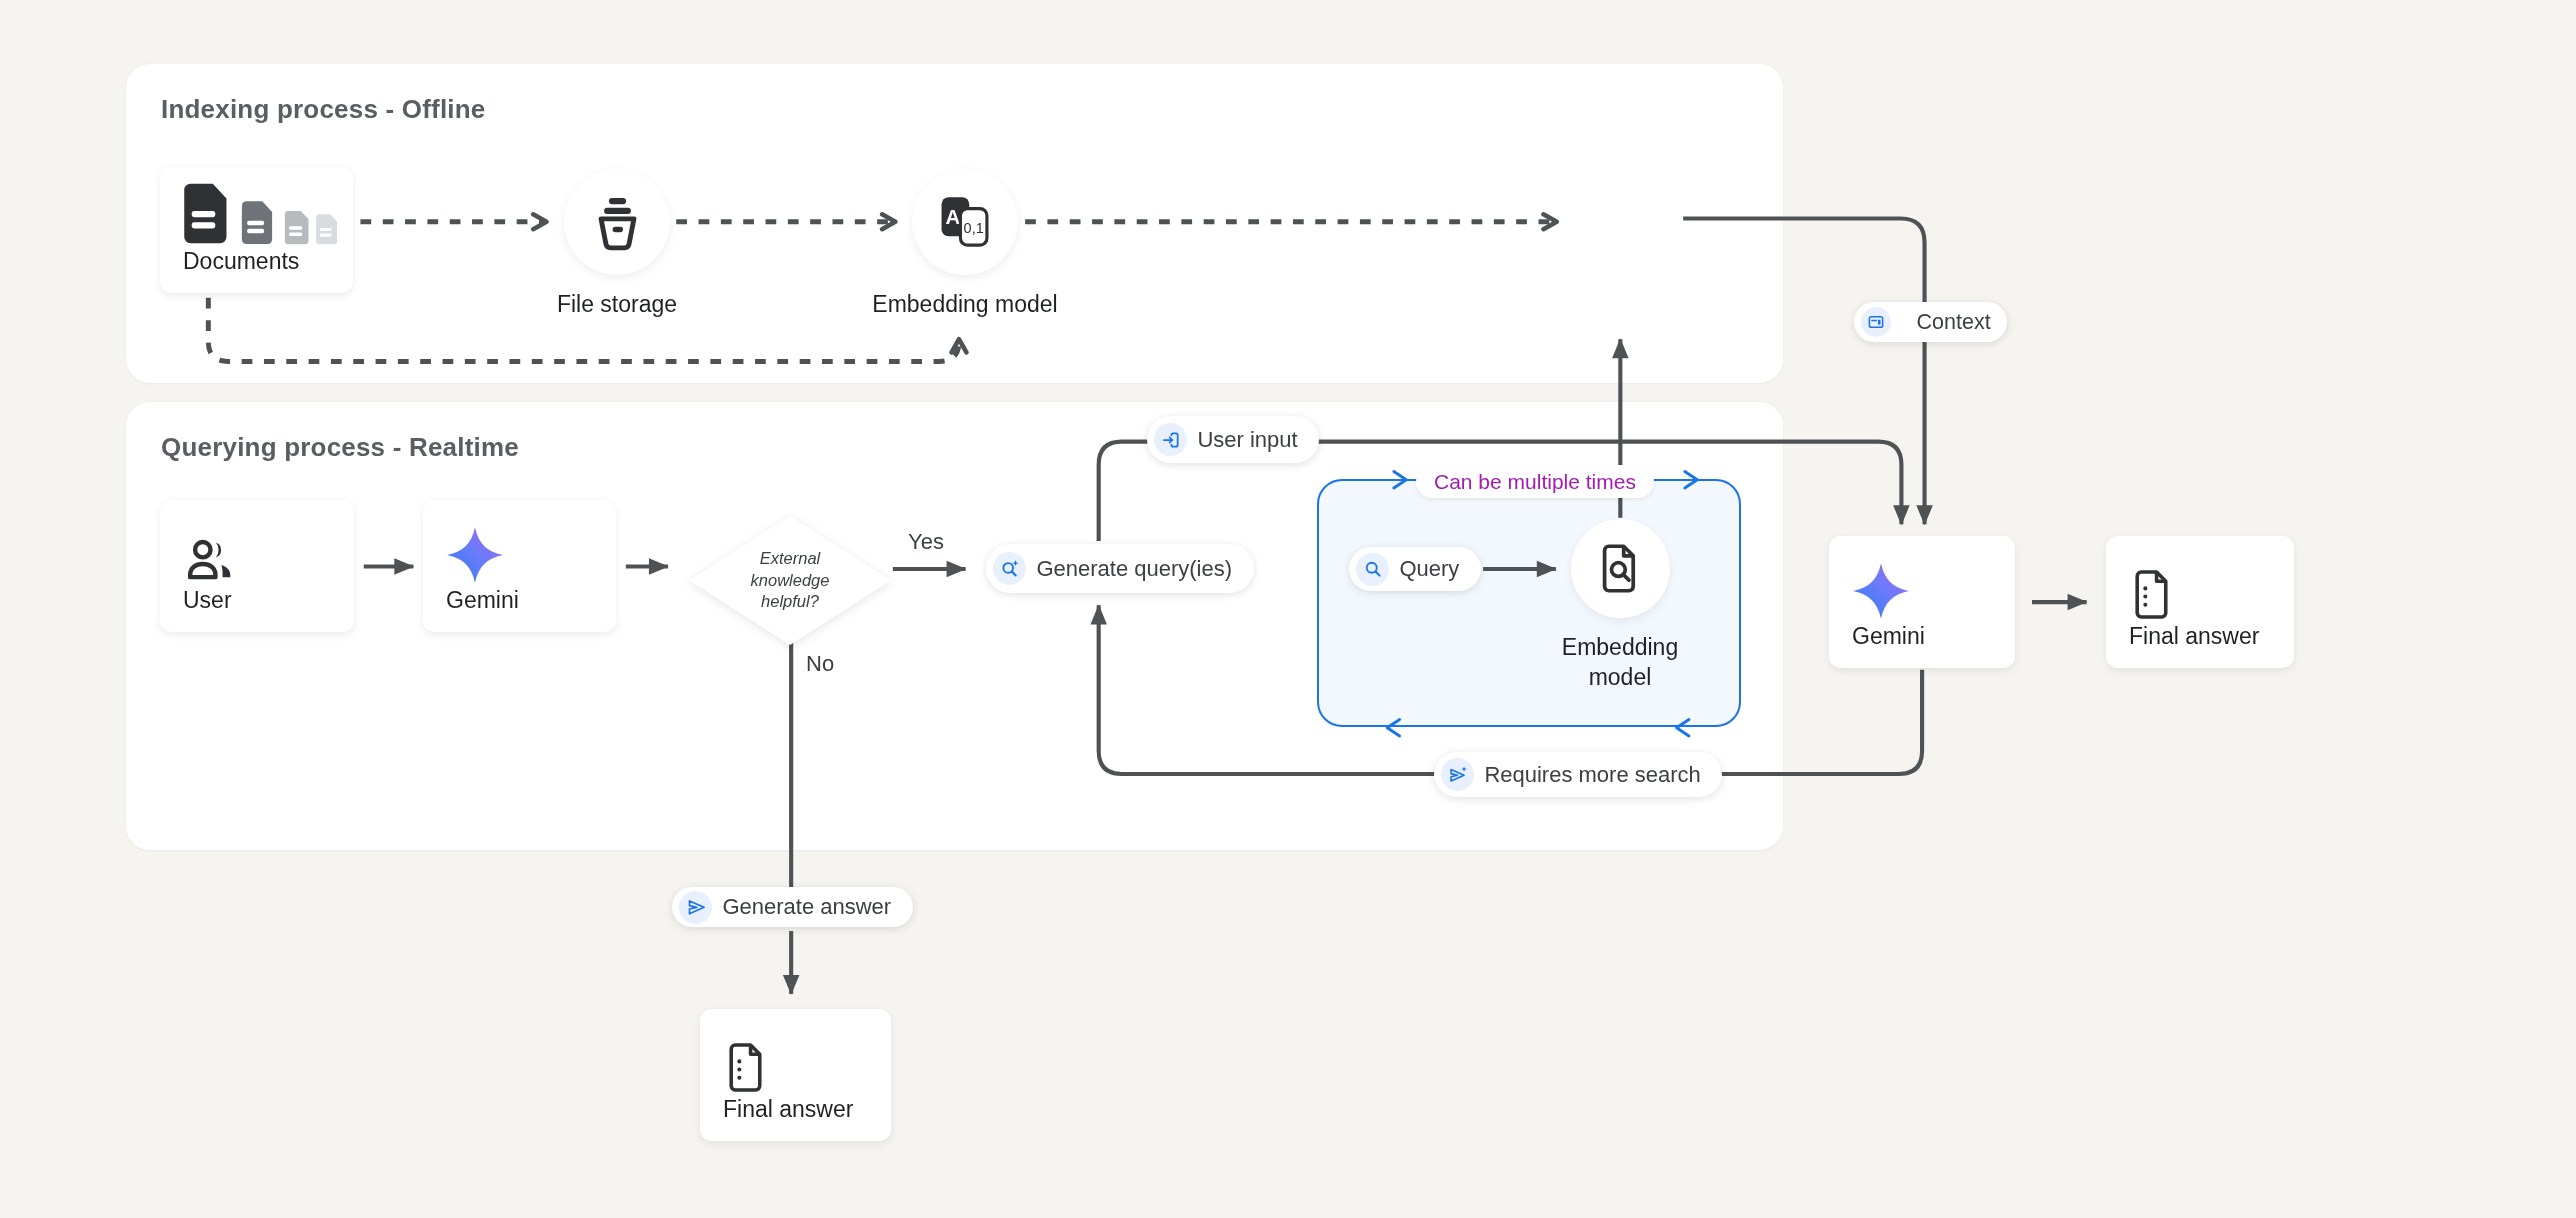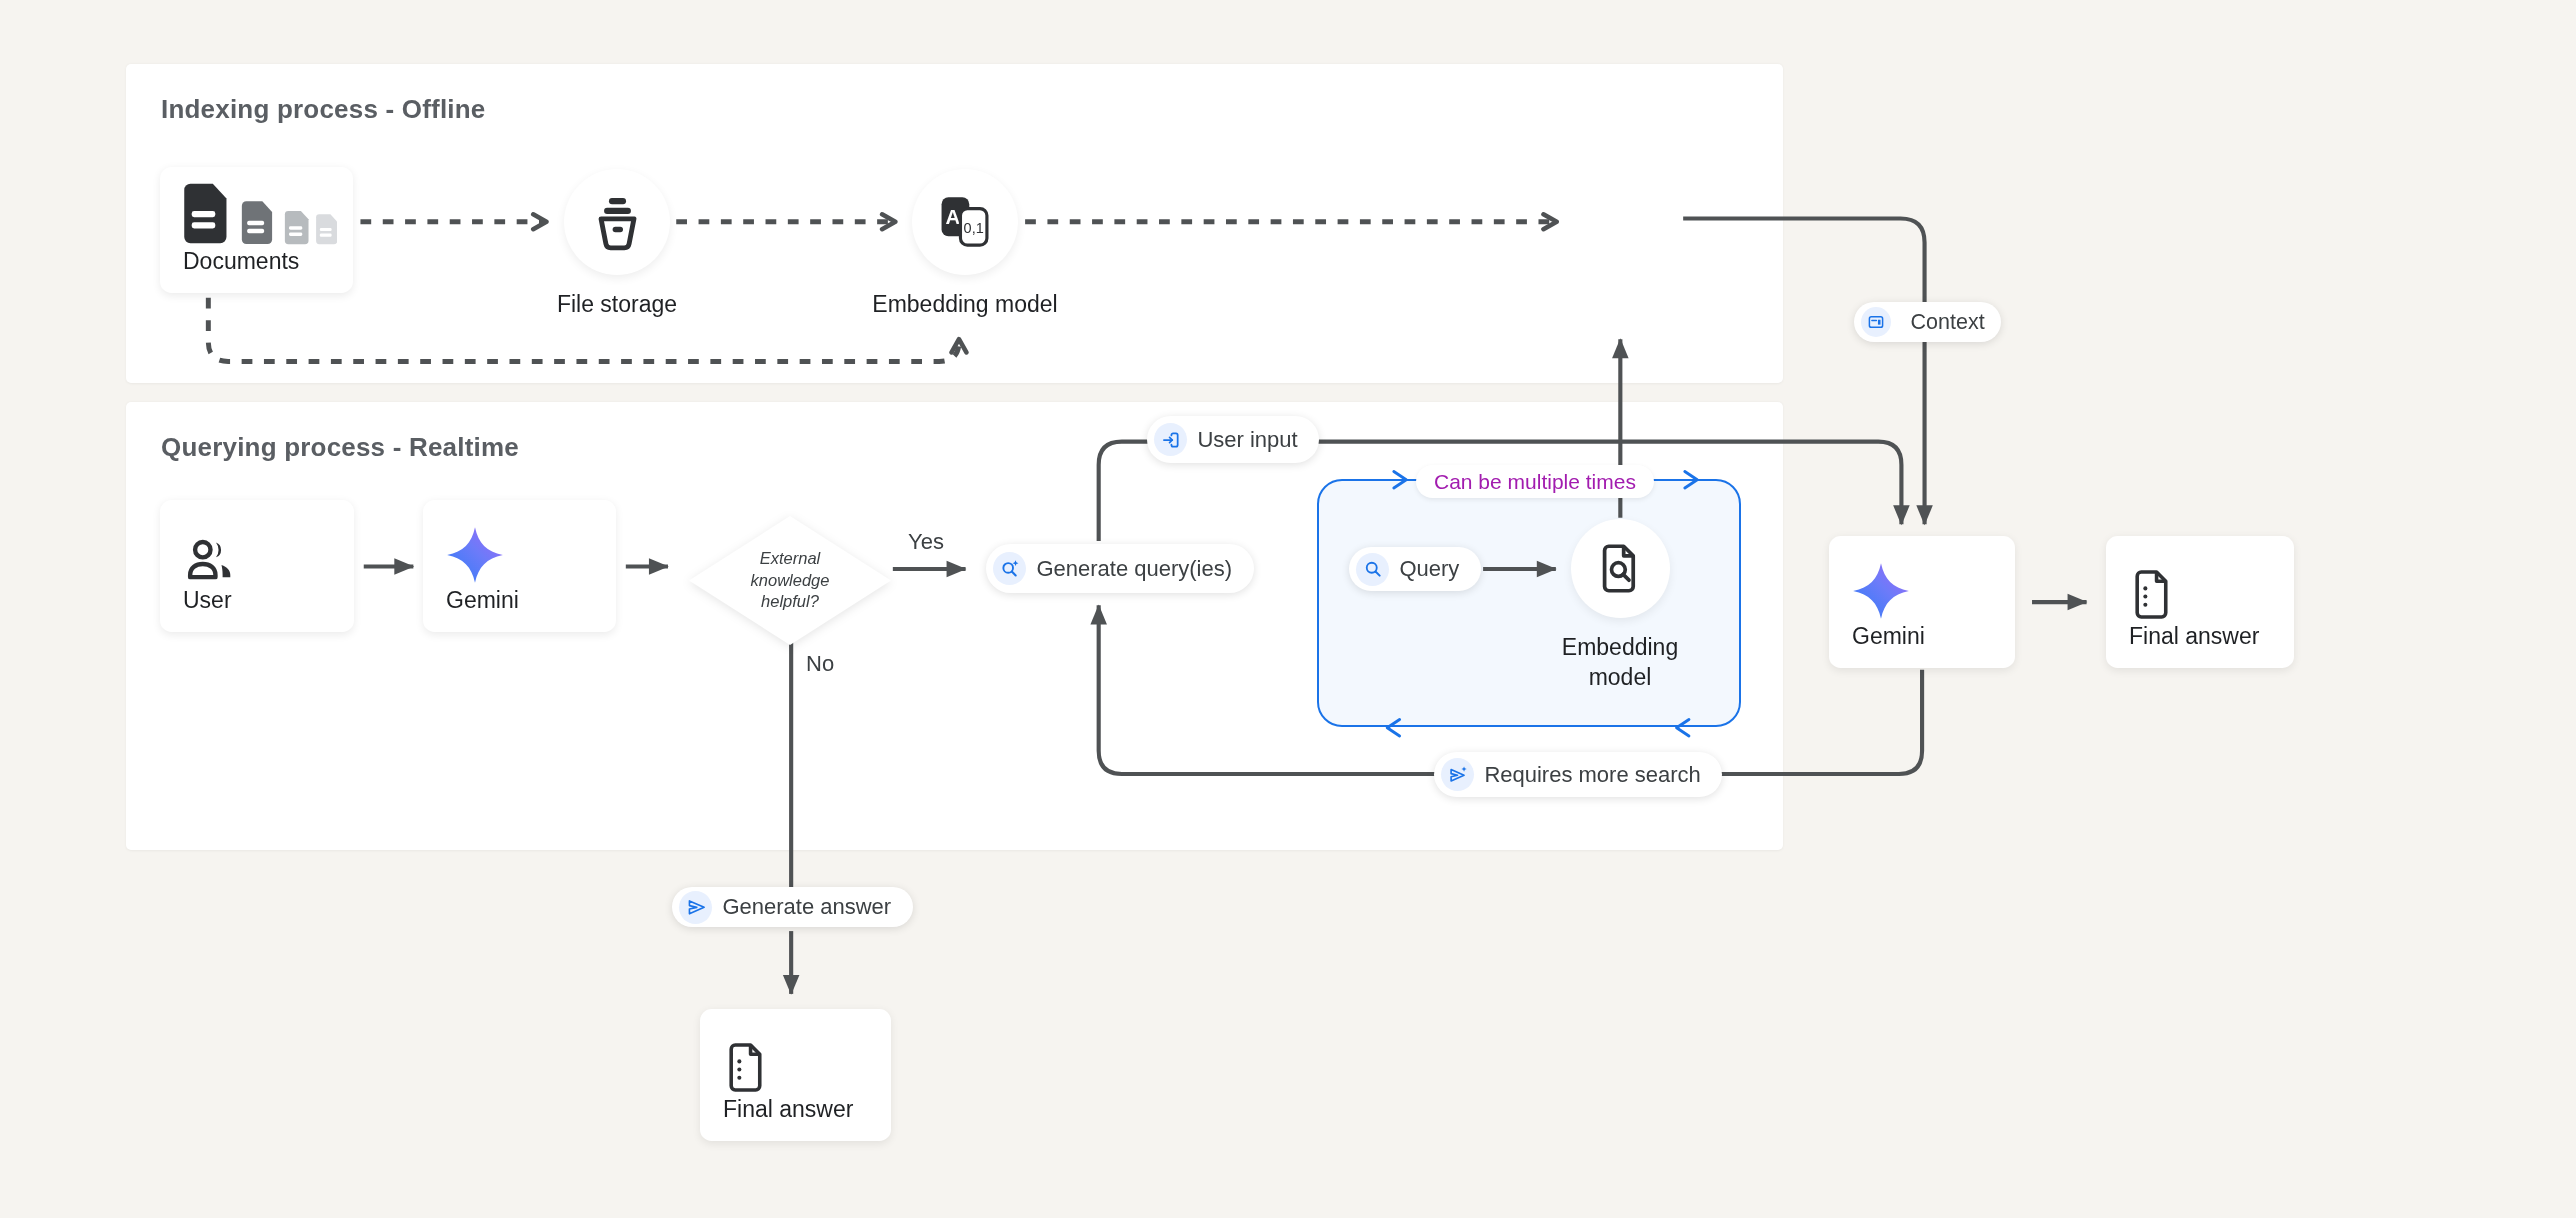--- a/index.html
+++ b/index.html
@@ -5,21 +5,21 @@
   :root{
     --bg:#f6f4f0; --panel:#ffffff; --line:#4f5254; --blue:#1a73e8;
     --blue-bg:#e8f0fe; --box-fill:#f3f8fe; --title:#5a5e63;
     --text:#1f2124; --pill-text:#3c4043;
   }
   *{margin:0;padding:0;box-sizing:border-box;}
   html,body{width:2576px;height:1219px;}
   body{font-family:"Liberation Sans","DejaVu Sans",sans-serif;background:var(--bg);}
   .stage{position:relative;width:2576px;height:1219px;overflow:hidden;background:var(--bg);}
 
-  .panel{position:absolute;background:var(--panel);border-radius:5px;box-shadow:0 0.8px 2.5px rgba(0,0,0,.05);}
+  .panel{position:absolute;background:var(--panel);border-radius:24px;box-shadow:0 0.8px 2.5px rgba(0,0,0,.05);}
   .panel-title{position:absolute;left:35px;top:30px;font-size:26px;font-weight:700;color:var(--title);letter-spacing:0.2px;}
 
   .wires{position:absolute;left:0;top:0;width:2576px;height:1219px;z-index:3;pointer-events:none;}
 
   .bluebox{position:absolute;left:1317px;top:479px;width:424px;height:248px;border:2.5px solid var(--blue);
            border-radius:25px;background:var(--box-fill);z-index:2;}
 
   .card{position:absolute;background:#fff;border-radius:11.6px;box-shadow:0 2.5px 8.3px rgba(0,0,0,.08);
         z-index:4;display:flex;flex-direction:column;justify-content:flex-end;padding:21.5px 23px 18px 23px;}
   .card-label{font-size:23px;font-weight:500;color:var(--text);}
@@ -29,21 +29,21 @@
           display:flex;align-items:center;justify-content:center;}
   .clabel{margin-top:14px;font-size:23px;font-weight:500;color:var(--text);text-align:center;line-height:30px;white-space:nowrap;}
   .clabel.wrap{white-space:normal;width:182px;}
 
   .pill{position:absolute;z-index:5;display:inline-flex;align-items:center;background:#fff;border-radius:826px;
         box-shadow:0 1.7px 8.3px rgba(0,0,0,.12);padding:0 21.5px 0 7.4px;gap:10px;white-space:nowrap;}
   .pill .pill-label{font-size:22px;color:var(--pill-text);}
   .chip{width:33px;height:33px;border-radius:50%;background:var(--blue-bg);display:flex;align-items:center;justify-content:center;flex:0 0 auto;}
   .pill.plain{padding:0 18px;}
   .pill.plain .pill-label{font-size:21px;color:#a21caf;}
-  .pill.small{padding:0 16.5px 0 6.6px;gap:20px;}
+  .pill.small{padding:0 16.5px 0 6.6px;gap:26px;}
   .pill.small .chip{width:30px;height:30px;}
   .pill.small .pill-label{font-size:21.5px;}
 
   .diamond-wrap{position:absolute;left:689px;top:516px;width:202px;height:129px;z-index:4;
                 filter:drop-shadow(0 2.5px 5px rgba(0,0,0,.10));font-style:italic;}
   .diamond{width:100%;height:100%;background:#fff;clip-path:polygon(50% 0,100% 50%,50% 100%,0 50%);
            display:flex;align-items:center;justify-content:center;}
   .diamond-text{width:124px;text-align:center;font-size:16.5px;line-height:21.5px;color:var(--pill-text);}
 
   .edge-label{position:absolute;z-index:5;font-size:22px;color:var(--pill-text);}

